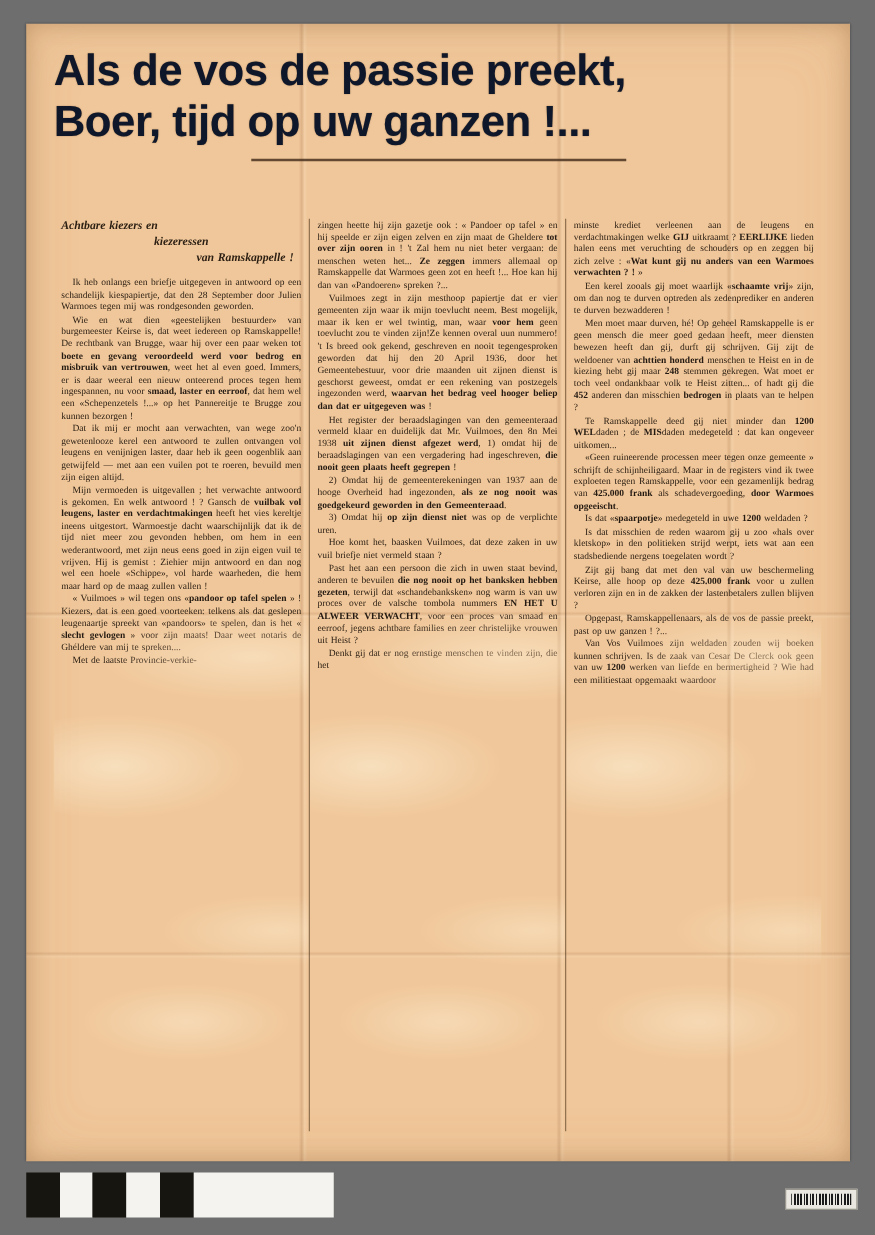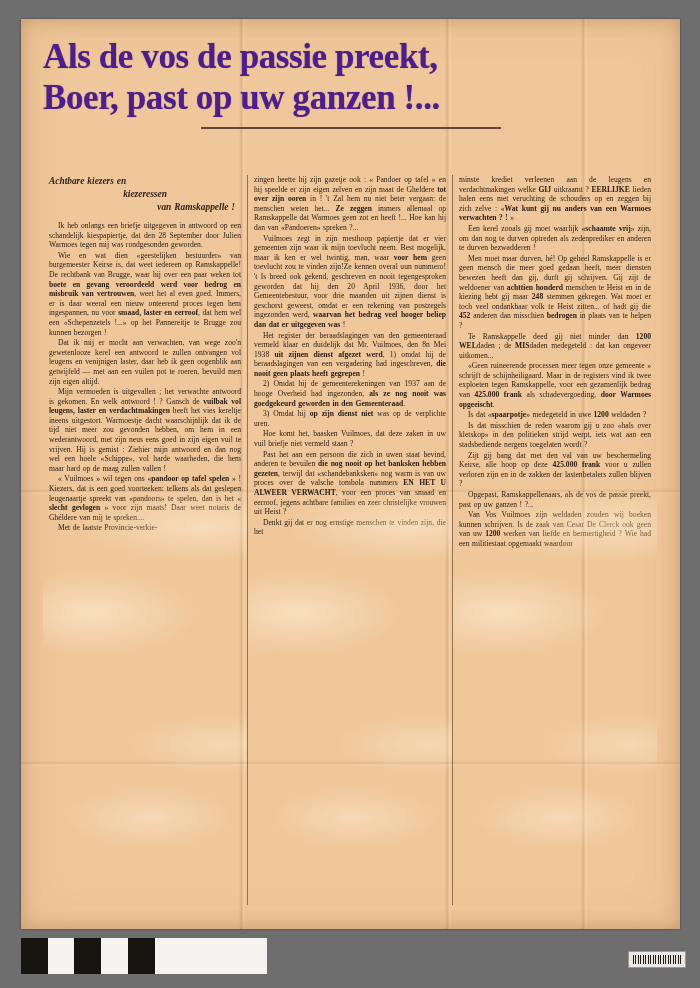--- a/index.html
+++ b/index.html
@@ -34,23 +34,23 @@
   .fold.f1{left:218px;} .fold.f2{left:424px;} .fold.f3{left:560px;}
   .hfold{position:absolute;left:0;right:0;height:6px;
         background:linear-gradient(180deg,rgba(120,70,30,0),rgba(120,70,30,.13),rgba(255,238,214,.16),rgba(120,70,30,0));}
   .hfold.h1{top:470px;} .hfold.h2{top:742px;}
 
   .paper-inner{position:absolute;left:0;top:0;right:0;bottom:0;padding:0;}
 
   
   .headline{
     margin:18px 0 0 0;padding:0 18px 0 22px;
-    font-family:Liberation Serif, serif;
+    font-family:Liberation Sans, sans-serif;
     font-weight:700;font-size:35px;line-height:1.16;
-    color:#4c1d95;letter-spacing:-0.4px;
+    color:#0f172a;letter-spacing:-0.4px;
     text-shadow:0 0 1px rgba(60,35,15,.55);
   }
   .headline .l2{display:block;}
   .rule{
     width:300px;height:0;margin:9px auto 0 auto;
     border-top:2px solid #4a3220;opacity:.85;
   }
 
   
   .cols{
@@ -124,21 +124,21 @@
     <div class="fold f1"></div>
     <div class="fold f2"></div>
     <div class="fold f3"></div>
     <div class="hfold h1"></div>
     <div class="hfold h2"></div>
 
     <div class="paper-inner">
 
       <h1 class="headline">
         <span>Als de vos de passie preekt,</span>
-        <span class="l2">Boer, past op uw ganzen !...</span>
+        <span class="l2">Boer, tijd op uw ganzen !...</span>
       </h1>
       <div class="rule"></div>
 
       <div class="cols">
 
         <div class="col">
           <div class="salutation">
             <span>Achtbare kiezers en</span>
             <span class="s2">kiezeressen</span>
             <span class="s3">van Ramskappelle !</span>

